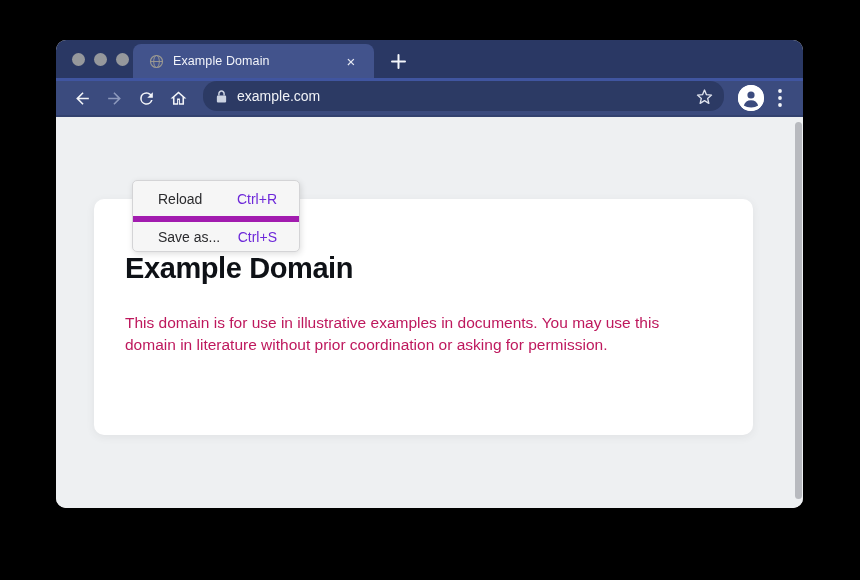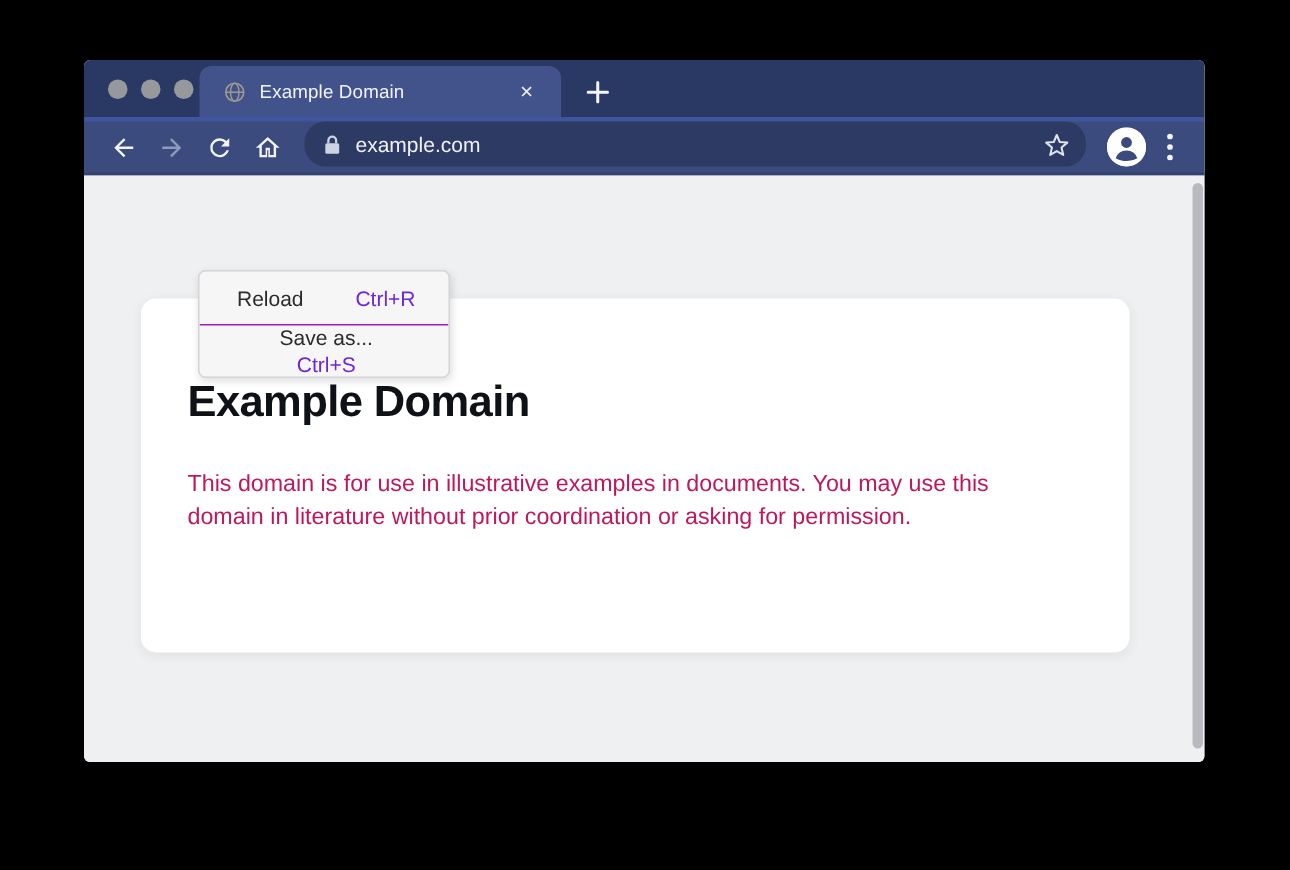--- a/index.html
+++ b/index.html
@@ -3,21 +3,21 @@
 <meta charset="utf-8">
 <style>
   * { margin: 0; padding: 0; box-sizing: border-box; }
   html, body { width: 860px; height: 580px; background: #000; overflow: hidden; }
   body { font-family: "Liberation Sans", "DejaVu Sans", sans-serif; }
 
   .stage { position: relative; width: 860px; height: 580px; background: #000; }
 
   .browser-window {
     position: absolute; left: 56px; top: 40px; width: 747px; height: 468px;
-    border-radius: 4px; overflow: hidden; background: #eef0f2;
+    border-radius: 10px; overflow: hidden; background: #eef0f2;
     display: flex; flex-direction: column;
   }
 
   
   .titlebar { position: relative; height: 38px; background: #2a3864; flex: 0 0 38px; }
   .traffic-lights { position: absolute; left: 16px; top: 13px; display: flex; gap: 9px; }
   .traffic-light { width: 13px; height: 13px; border-radius: 50%; background: #96989c; }
 
   .tab {
     position: absolute; left: 77px; top: 4px; width: 241px; height: 34px;
@@ -79,21 +79,21 @@
   
   .context-menu {
     position: absolute; left: 76px; top: 63px; width: 168px;
     background: #f6f6f6; border: 1px solid #d4d4d6; border-radius: 5px;
     box-shadow: 1px 2px 6px rgba(0,0,0,.13); overflow: hidden;
   }
   .context-menu-item {
     height: 35px; display: flex; align-items: center; justify-content: space-between;
     padding: 0 22px 0 25px;
   }
-  .context-menu-item + .context-menu-item { border-top: 1px solid #a21caf; flex-direction: column; }
+  .context-menu-item + .context-menu-item { border-top: 6px solid #a21caf; }
   .context-menu-item .label { font-size: 14px; color: #2b2b2e; }
   .context-menu-item .shortcut { font-size: 14px; color: #6d28d9; }
 
   
   .scrollbar-thumb {
     position: absolute; right: 1px; top: 5px; width: 7px; height: 377px;
     background: #b8babf; border-radius: 4px;
   }
 
   svg { display: block; }

